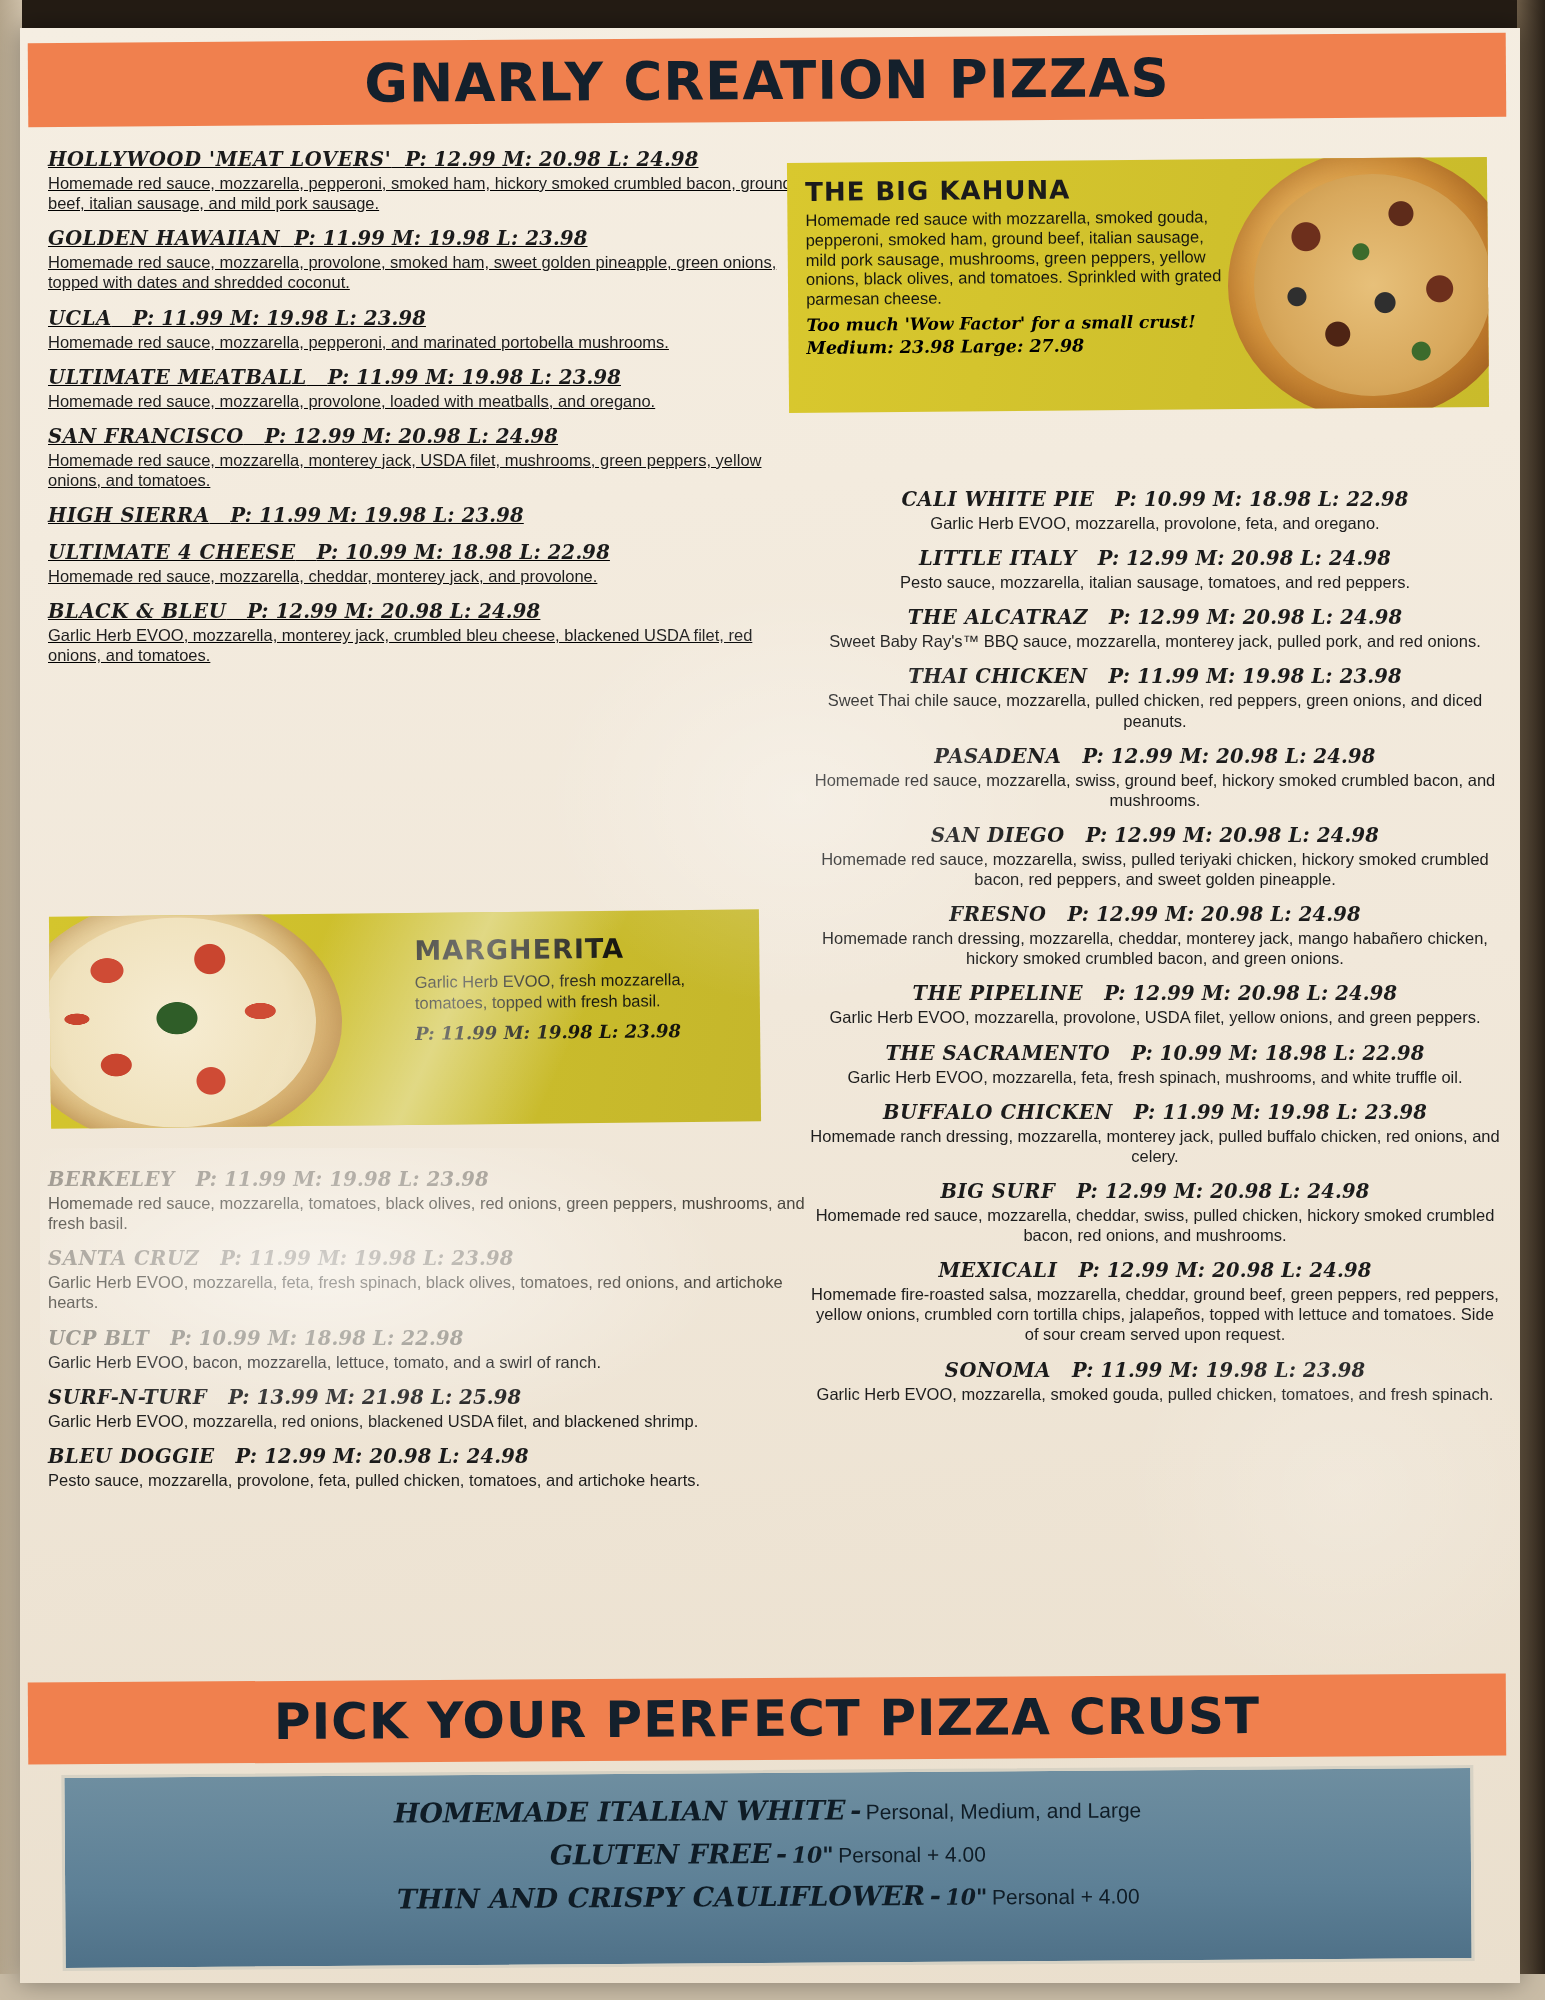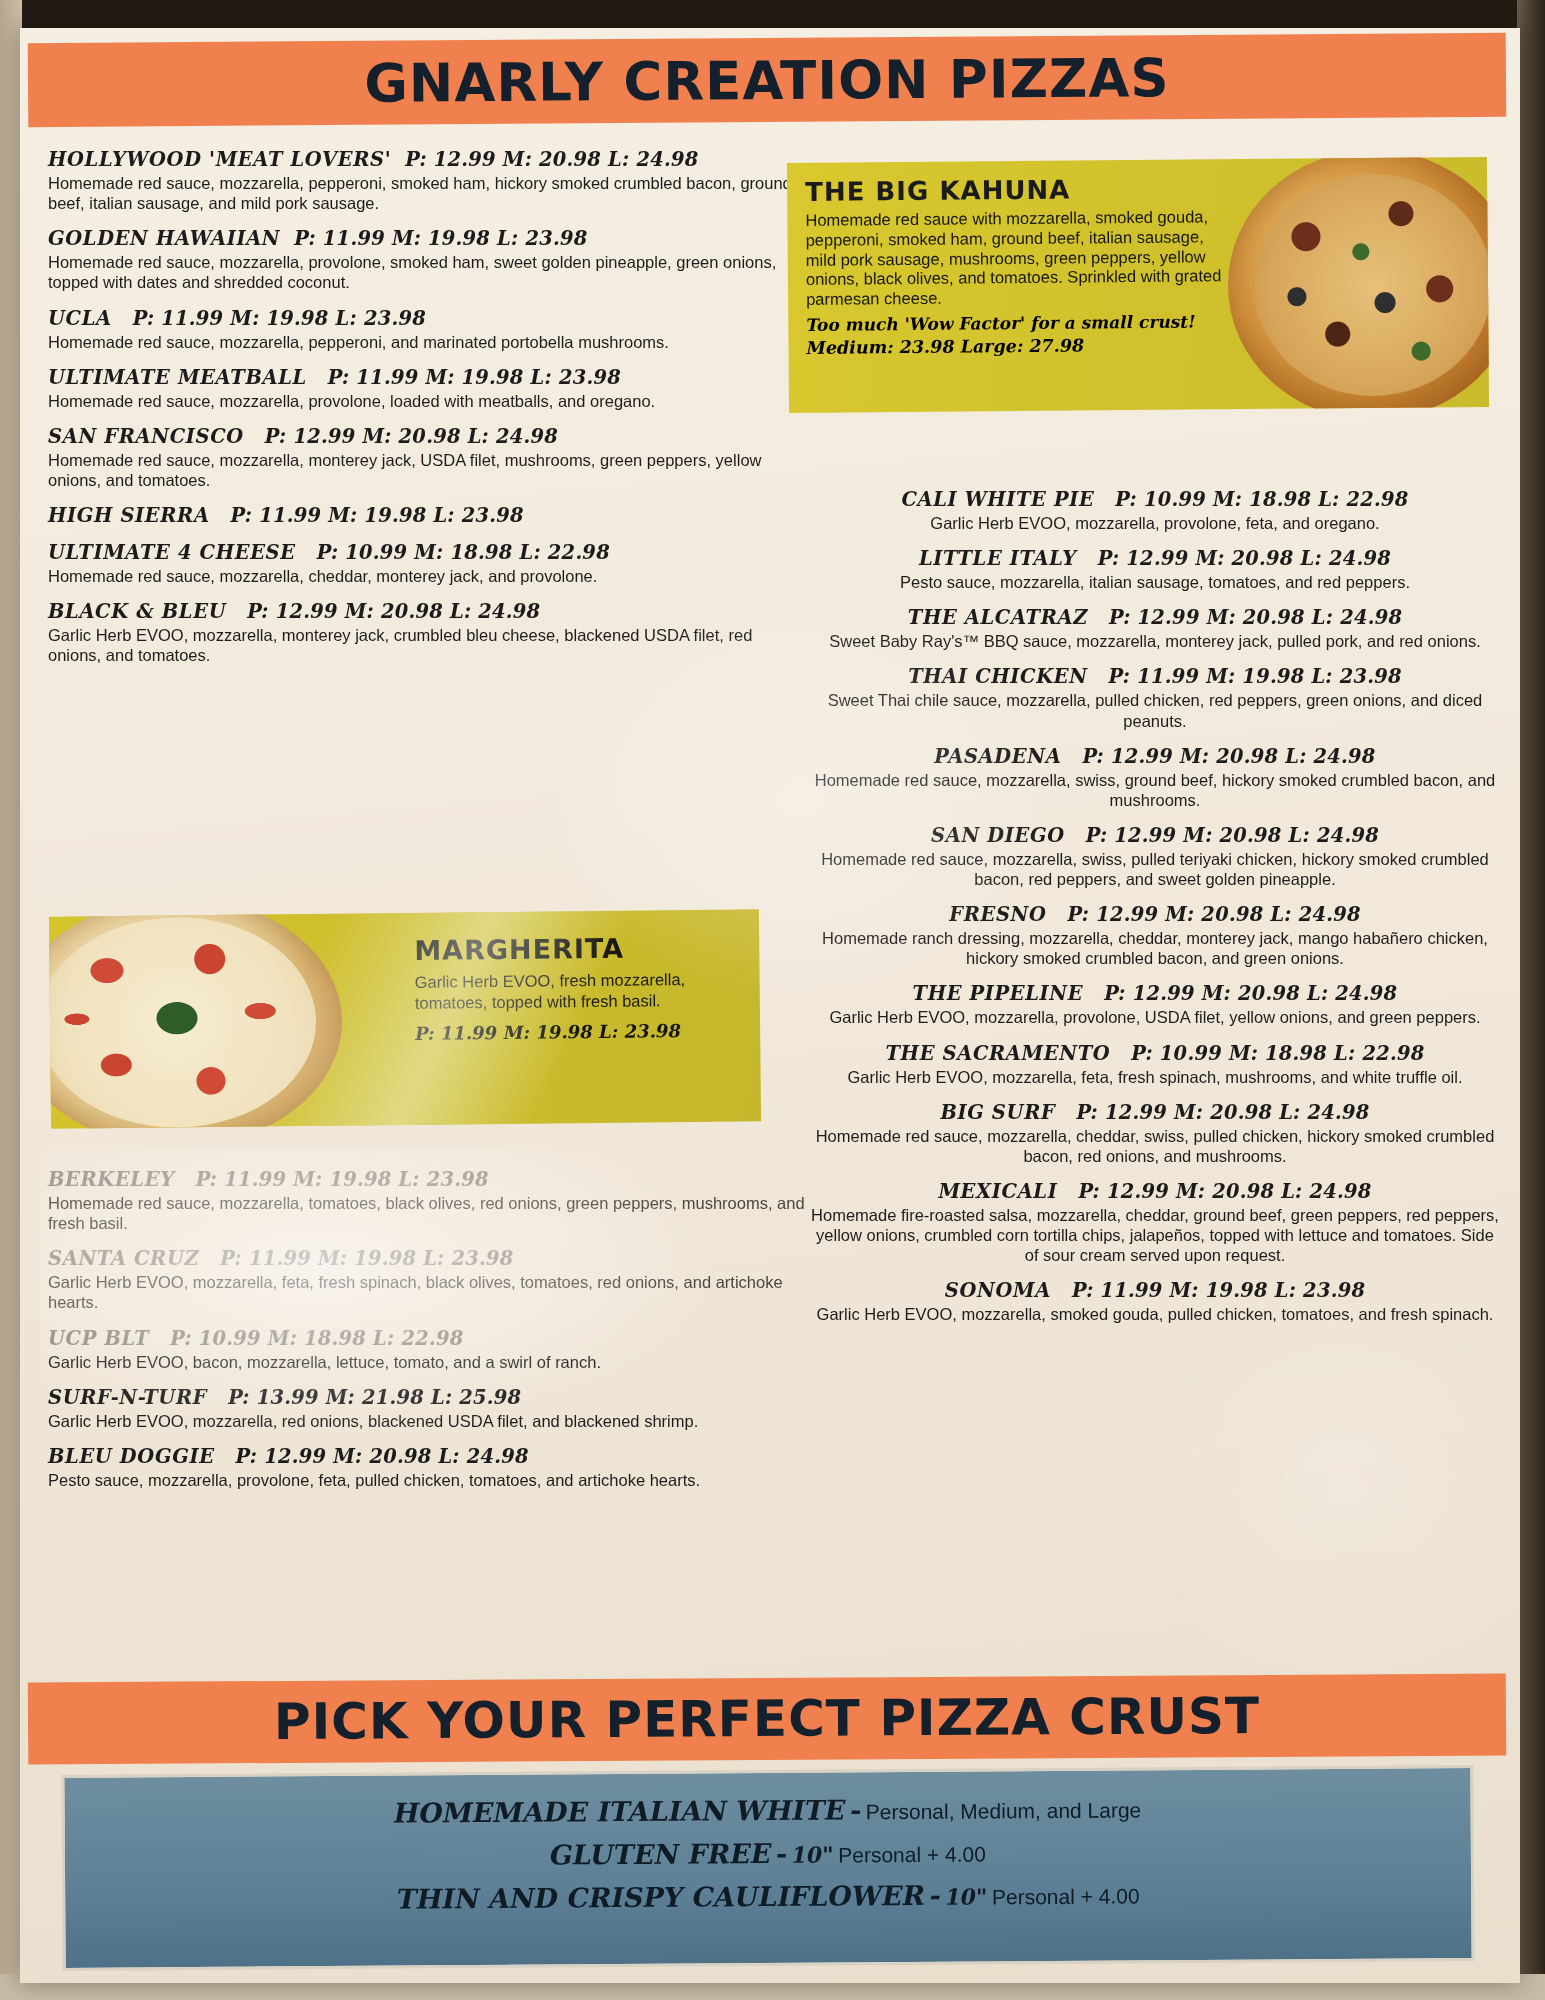--- a/index.html
+++ b/index.html
@@ -44,21 +44,21 @@
     color:#14202c;
     letter-spacing:1px;
   }
   #title-banner { left: 8px; top: 10px; width: 1478px; height: 84px; transform: rotate(-0.4deg); }
   #title-banner h1 { font-size: 53px; }
 
   #crust-banner { left: 8px; top: 1650px; width: 1478px; height: 82px; transform: rotate(-0.35deg); }
   #crust-banner h1 { font-size: 50px; }
 
   .cols { position:absolute; left: 20px; top: 110px; width: 1460px; height: 1520px; }
-  .col-left { position:absolute; left: 8px; top: 10px; width: 750px; }
+  .col-left { position:absolute; left: 8px; top: 10px; width: 750px; text-decoration: underline; }
   .col-right { position:absolute; left: 770px; top: 350px; width: 690px; text-align: center; }
 
   .item { margin-bottom: 14px; }
   .item .head {
     font-family:"DejaVu Serif", serif;
     font-style: italic;
     font-weight: bold;
     font-size: 19.5px;
     color:#1b1b1b;
     letter-spacing:.2px;
@@ -330,20 +330,27 @@
         </div>
         <div class="item">
           <div class="head">
             <span class="nm">THE SACRAMENTO</span>
             &nbsp;&nbsp;<span class="pr">P: 10.99 M: 18.98  L: 22.98</span>
           </div>
           <div class="desc">Garlic Herb EVOO, mozzarella, feta, fresh spinach, mushrooms, and white truffle oil.</div>
         </div>
         <div class="item">
           <div class="head">
+            <span class="nm">BUFFALO CHICKEN</span>
+            &nbsp;&nbsp;<span class="pr">P: 11.99 M: 19.98  L: 23.98</span>
+          </div>
+          <div class="desc">Homemade ranch dressing, mozzarella, monterey jack, pulled buffalo chicken, red onions, and celery.</div>
+        </div>
+        <div class="item">
+          <div class="head">
             <span class="nm">BIG SURF</span>
             &nbsp;&nbsp;<span class="pr">P: 12.99 M: 20.98  L: 24.98</span>
           </div>
           <div class="desc">Homemade red sauce, mozzarella, cheddar, swiss, pulled chicken, hickory smoked crumbled bacon, red onions, and mushrooms.</div>
         </div>
         <div class="item">
           <div class="head">
             <span class="nm">MEXICALI</span>
             &nbsp;&nbsp;<span class="pr">P: 12.99 M: 20.98  L: 24.98</span>
           </div>

